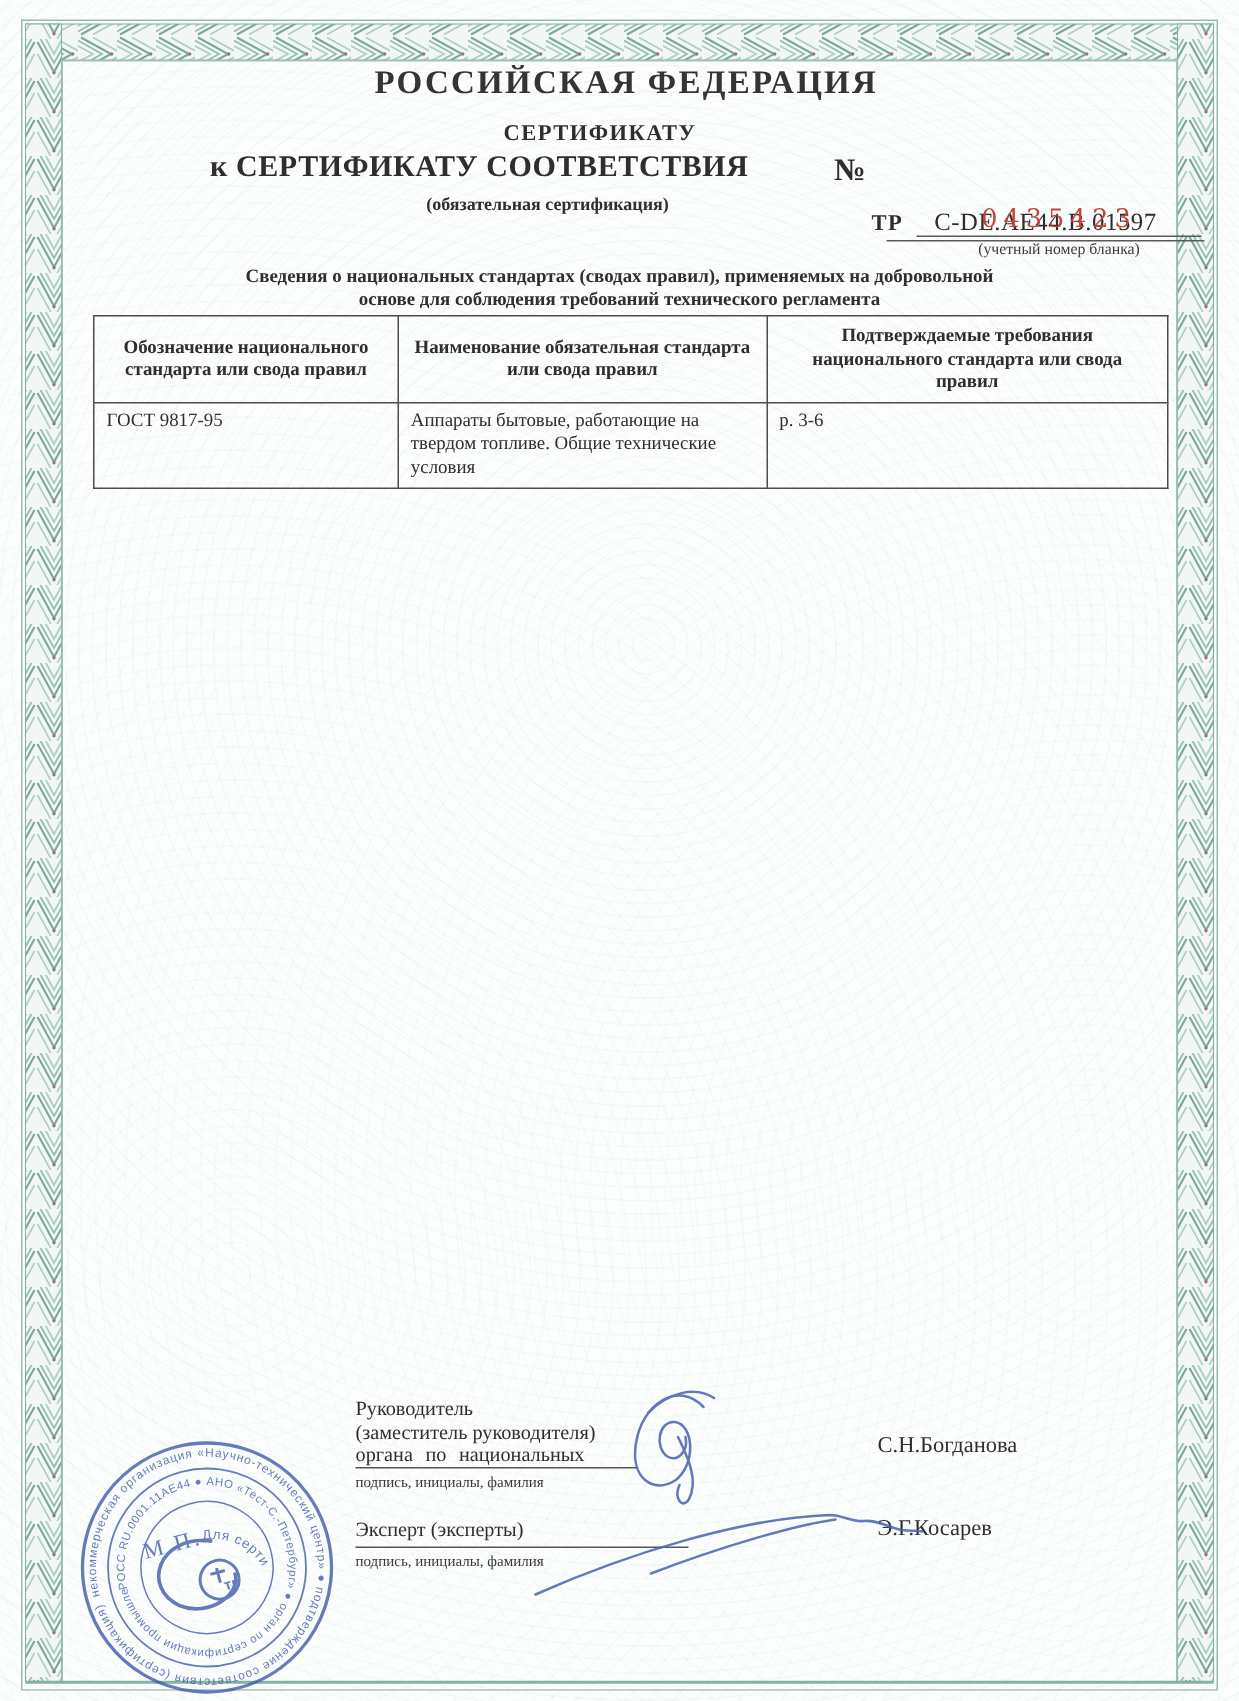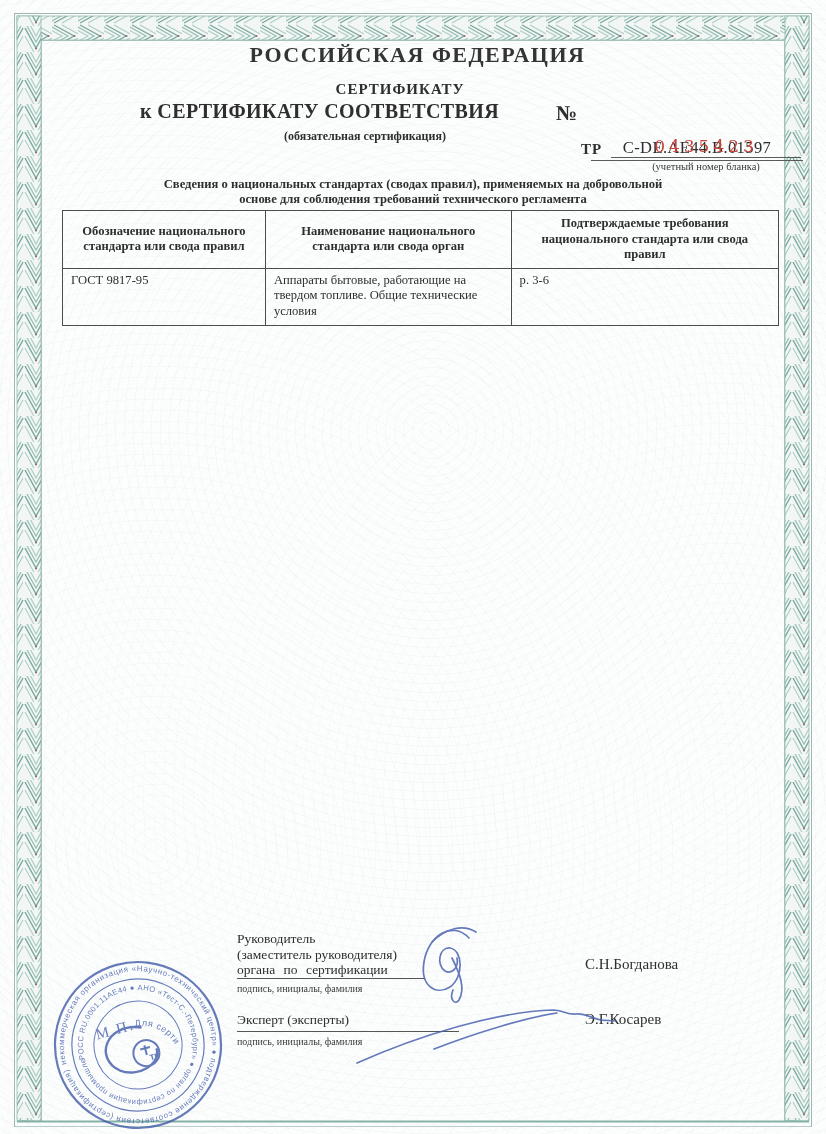--- a/index.html
+++ b/index.html
@@ -84,35 +84,35 @@
   <div class="abs blankcap">(учетный номер бланка)</div>
   <div class="abs intro">
     <div>Сведения о национальных стандартах (сводах правил), применяемых на добровольной</div>
     <div>основе для соблюдения требований технического регламента</div>
   </div>
 
   <table class="std">
     <tbody>
         <tr>
       <th class="col1">Обозначение национального стандарта или свода правил</th>
-      <th class="col2">Наименование национального стандарта или свода орган</th>
+      <th class="col2">Наименование обязательная стандарта или свода правил</th>
       <th class="col3">Подтверждаемые требования национального стандарта или свода правил</th>
     </tr>
     <tr>
       <td class="h1">ГОСТ 9817-95</td>
       <td class="h1">Аппараты бытовые, работающие на твердом топливе. Общие технические условия</td>
       <td class="h1">р. 3-6</td>
     </tr>
   </tbody>
     </table>
 
   <div class="abs sigrole">
     <div>Руководитель</div>
     <div>(заместитель руководителя)</div>
-    <div class="just">органа по сертификации</div>
+    <div class="just">органа по национальных</div>
   </div>
   <div class="abs sigline1"></div>
   <div class="abs sigcap1">подпись, инициалы, фамилия</div>
   <div class="abs signame1">С.Н.Богданова</div>
 
   <div class="abs sigrole2">Эксперт (эксперты)</div>
   <div class="abs sigline2"></div>
   <div class="abs sigcap2">подпись, инициалы, фамилия</div>
   <div class="abs signame2">Э.Г.Косарев</div>
 

